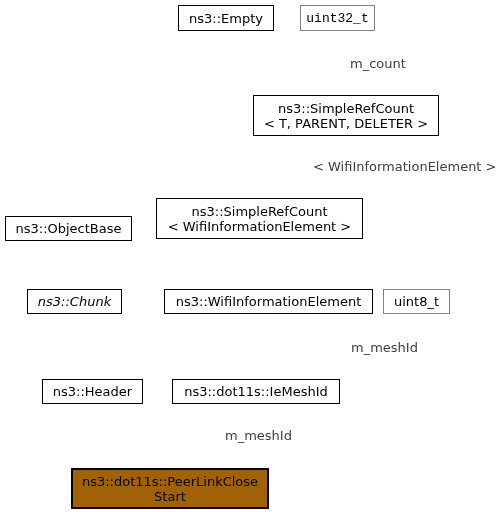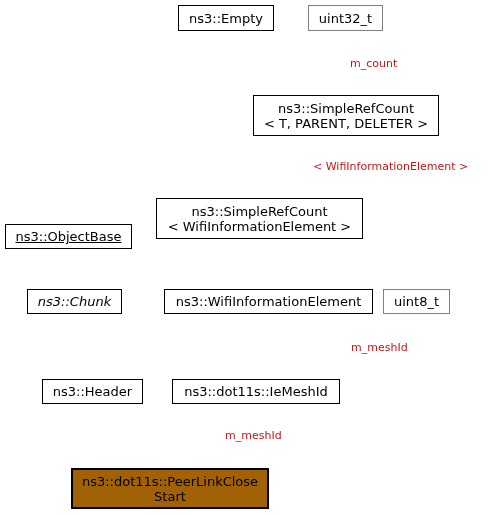--- a/index.html
+++ b/index.html
@@ -38,36 +38,36 @@
     display: flex;
     flex-direction: column;
     align-items: center;
     justify-content: center;
     white-space: pre;
   }
   .node.plain { border-color: #808080; }
   .node.current { background: #a16207; border-width: 2px; }
   .edge-label {
     position: absolute;
-    font-size: 11px;
+    font-size: 13px;
     line-height: 15px;
-    color: #b91c1c;
+    color: #404040;
     white-space: pre;
   }
 </style>
 </head>
 <body>
 
 <div id="diagram">
   <svg id="edges" viewBox="0 0 503 515" width="503" height="515"></svg>
 <div class="node" style="left: 178px; top: 5px; width: 96px; height: 26px;"><span>ns3::Empty</span></div>
-    <div class="node plain" style="left: 308px; top: 5px; width: 75px; height: 26px;"><span>uint32_t</span></div>
+    <div class="node plain" style="left: 300px; top: 5px; width: 75px; height: 26px; font-family: Liberation Mono, monospace;"><span>uint32_t</span></div>
     <div class="node" style="left: 253px; top: 95px; width: 186px; height: 41px;"><span>ns3::SimpleRefCount</span><span>&lt; T, PARENT, DELETER &gt;</span></div>
     <div class="node" style="left: 156px; top: 198px; width: 207px; height: 41px;"><span>ns3::SimpleRefCount</span><span>&lt; WifiInformationElement &gt;</span></div>
-    <div class="node" style="left: 5px; top: 224px; width: 127px; height: 25px; text-decoration: underline;"><span>ns3::ObjectBase</span></div>
+    <div class="node" style="left: 5px; top: 216px; width: 127px; height: 25px;"><span>ns3::ObjectBase</span></div>
     <div class="node" style="left: 27px; top: 289px; width: 95px; height: 25px; font-style: italic;"><span>ns3::Chunk</span></div>
     <div class="node" style="left: 164px; top: 289px; width: 209px; height: 25px;"><span>ns3::WifiInformationElement</span></div>
     <div class="node plain" style="left: 383px; top: 289px; width: 67px; height: 25px;"><span>uint8_t</span></div>
     <div class="node" style="left: 42px; top: 379px; width: 101px; height: 25px;"><span>ns3::Header</span></div>
     <div class="node" style="left: 172px; top: 379px; width: 168px; height: 25px;"><span>ns3::dot11s::IeMeshId</span></div>
     <div class="node current" style="left: 71px; top: 468px; width: 198px; height: 41px;"><span>ns3::dot11s::PeerLinkClose</span><span>Start</span></div>
     <div class="edge-label" style="left: 350px; top: 56px;">m_count</div>
     <div class="edge-label" style="left: 313px; top: 159px;">&lt; WifiInformationElement &gt;</div>
     <div class="edge-label" style="left: 351px; top: 340px;">m_meshId</div>
     <div class="edge-label" style="left: 225px; top: 428px;">m_meshId</div>

